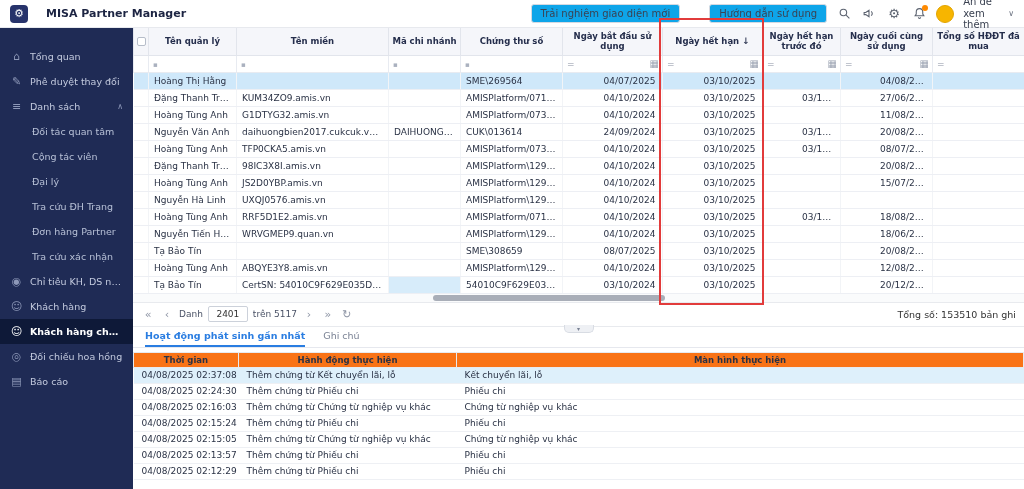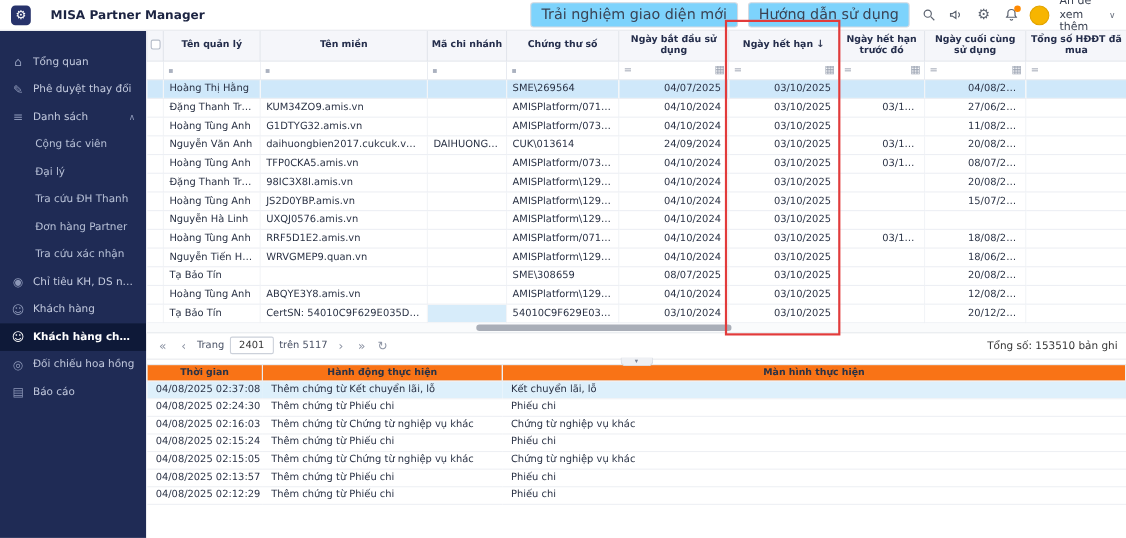--- a/index.html
+++ b/index.html
@@ -4,21 +4,21 @@
 <style>
   * { box-sizing: border-box; margin: 0; padding: 0; }
   html, body { width: 1024px; height: 489px; overflow: hidden; }
   body { font-family: "DejaVu Sans", "Liberation Sans", sans-serif; font-size: 10px; background: #fff; color: #2a3245; position: relative; }
 
   
   .topbar { position: absolute; top: 0; left: 0; right: 0; height: 28px; background: #fff; border-bottom: 1px solid #e7e9ee; display: flex; align-items: center; padding: 0 10px; z-index: 5; }
   .logo { width: 18px; height: 18px; border-radius: 4px; background: var(--logo-bg, #27336b); color: #fff; display: flex; align-items: center; justify-content: center; font-size: 11px; flex-shrink: 0; cursor: pointer; }
   .app-title { margin-left: 18px; font-weight: bold; font-size: 11px; color: #1c2442; white-space: nowrap; }
   .top-right { margin-left: auto; display: flex; align-items: center; gap: 9px; }
-  .top-btn { border: 1px solid #d5d9e1; background: #7dd3fc; border-radius: 3px; padding: 3px 9px; font-size: 13px; color: #3a4253; font-family: inherit; cursor: pointer; white-space: nowrap; }
+  .top-btn { border: 1px solid #d5d9e1; background: #0ea5e9; border-radius: 3px; padding: 3px 9px; font-size: 10px; color: #3a4253; font-family: inherit; cursor: pointer; white-space: nowrap; margin-left: 20px; }
   .top-ic { display: inline-flex; align-items: center; justify-content: center; width: 16px; height: 16px; color: #5c6370; font-size: 13px; cursor: pointer; position: relative; }
   .badge { position: absolute; top: -1px; right: -1px; width: 6px; height: 6px; border-radius: 50%; background: #ff8a00; }
   .avatar { width: 18px; height: 18px; border-radius: 50%; background: var(--avatar-bg, #f7b500); border: 1px solid #e2a400; flex-shrink: 0; cursor: pointer; }
   .user-label { width: 36px; font-size: 10px; line-height: 1.15; color: #394050; cursor: pointer; }
   .chev { font-size: 8px; color: #6b7280; }
 
   
   .sidebar { position: absolute; top: 28px; left: 0; bottom: 0; width: 133px; background: var(--sidebar-bg, #1f2b55); padding-top: 16px; overflow: hidden; }
   .side-item { display: flex; align-items: center; gap: 7px; height: 25px; padding: 0 10px; color: #c3cade; font-size: 9.5px; cursor: pointer; white-space: nowrap; }
   .side-item.child { padding-left: 32px; color: #b7c0d6; }
@@ -113,27 +113,30 @@
       <div class="side-item">
         <span class="side-icon">✎</span>
         <span class="side-label">Phê duyệt thay đổi</span>
       </div>
       <div class="side-item">
         <span class="side-icon">≡</span>
         <span class="side-label">Danh sách</span>
         <span class="side-chevron">∧</span>
       </div>
       <div class="side-item child">
+        <span class="side-label">Đối tác quan tâm</span>
+      </div>
+      <div class="side-item child">
         <span class="side-label">Cộng tác viên</span>
       </div>
       <div class="side-item child">
         <span class="side-label">Đại lý</span>
       </div>
       <div class="side-item child">
-        <span class="side-label">Tra cứu ĐH Thanh</span>
+        <span class="side-label">Tra cứu ĐH Trang</span>
       </div>
       <div class="side-item child">
         <span class="side-label">Đơn hàng Partner</span>
       </div>
       <div class="side-item child">
         <span class="side-label">Tra cứu xác nhận</span>
       </div>
       <div class="side-item">
         <span class="side-icon">◉</span>
         <span class="side-label">Chỉ tiêu KH, DS năm</span>
@@ -358,33 +361,37 @@
       </tbody>
   </table>
 
   <div class="hscroll">
     <div class="thumb"></div>
   </div>
 
   <div class="pager">
     <span class="pbtn">«</span>
     <span class="pbtn">‹</span>
-    <span class="plabel">Trang</span>
+    <span class="plabel">Danh</span>
     <input class="pinput" value="2401" style="">
     <span class="plabel">trên 5117</span>
     <span class="pbtn">›</span>
     <span class="pbtn">»</span>
     <span class="pbtn">↻</span>
     <span class="ptotal">Tổng số: 153510 bản ghi</span>
   </div>
 
   <div class="collapse-handle">
     <span>▾</span>
   </div>
 
+  <div class="tabs">
+    <span class="tab active">Hoạt động phát sinh gần nhất</span>
+    <span class="tab">Ghi chú</span>
+  </div>
 
   <table class="act">
     <colgroup>
         <col style="width:105px">
         <col style="width:218px">
         <col>
       </colgroup>
     <thead>
       <tr>
         <th>Thời gian</th>

